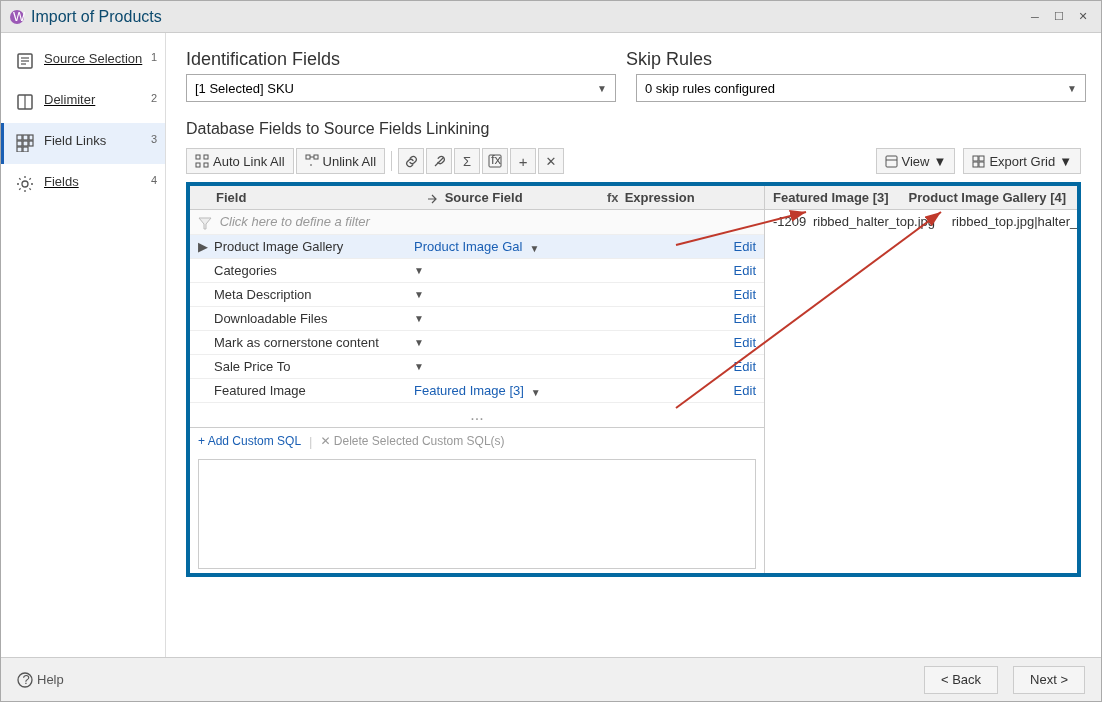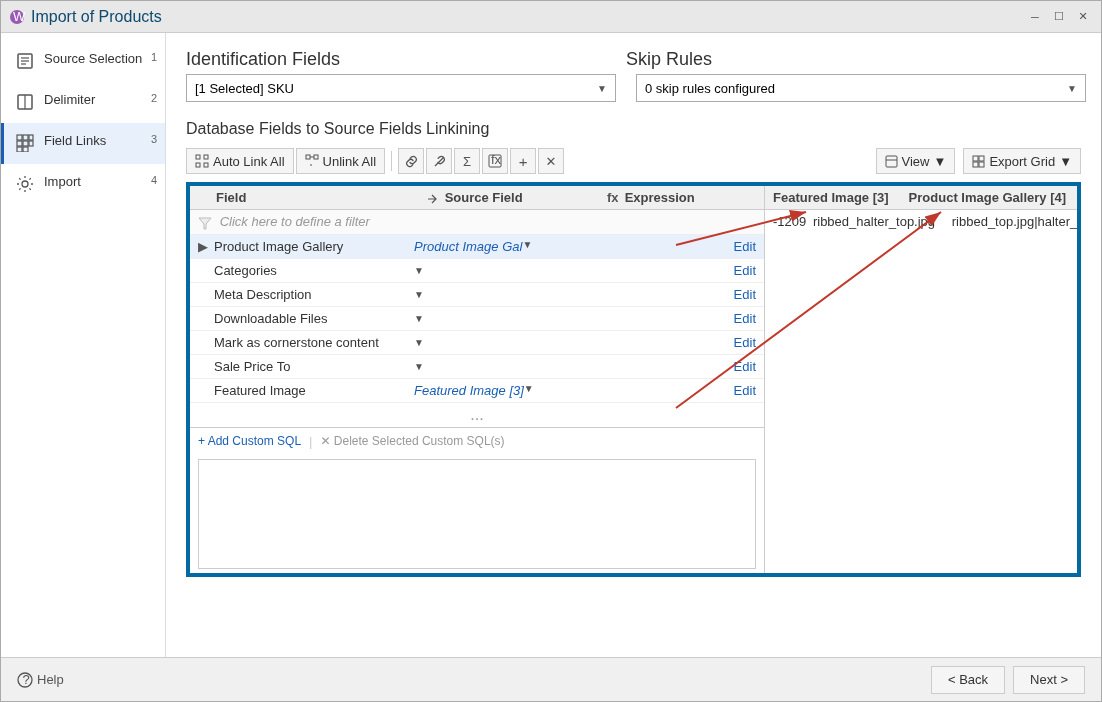--- a/index.html
+++ b/index.html
@@ -7,21 +7,21 @@
     .window { width: 1102px; height: 702px; background: #fff; border: 1px solid #aaa; display: flex; flex-direction: column; }
     .title-bar { background: #e8e8e8; height: 32px; display: flex; align-items: center; padding: 0 8px; border-bottom: 1px solid #ccc; }
     .title-bar-icon { width: 16px; height: 16px; margin-right: 6px; color: #555; }
     .title-bar-title { flex: 1; font-size: 16px; color: #0c4a6e; }
     .title-bar-controls { display: flex; gap: 4px; }
     .title-bar-btn { width: 20px; height: 20px; background: none; border: none; cursor: pointer; display: flex; align-items: center; justify-content: center; font-size: 11px; color: #555; }
     .content { display: flex; flex: 1; overflow: hidden; }
     .sidebar { width: 165px; background: #fff; border-right: 1px solid #ddd; padding: 8px 0; }
     .sidebar-item { display: flex; align-items: flex-start; padding: 10px 12px 10px 12px; cursor: pointer; position: relative; border-bottom: none; }
     .sidebar-item.active { background: #e8f0fb; border-left: 3px solid #1a5fb4; }
-    .sidebar-item:not(.active) { border-left: 3px solid transparent; }
+    .sidebar-item:not(.active) { border-left: 3px solid transparent; text-decoration: underline; }
     .sidebar-item-icon { width: 20px; height: 20px; margin-right: 8px; color: #555; flex-shrink: 0; margin-top: 1px; }
     .sidebar-item-text { flex: 1; color: #333; line-height: 1.3; }
     .sidebar-item-number { position: absolute; right: 8px; top: 10px; color: #666; font-size: 11px; }
     .main { flex: 1; padding: 16px 20px; overflow-y: auto; }
     .select-box { height: 28px; border: 1px solid #aaa; background: #fff; padding: 0 8px; min-width: 220px; display: flex; align-items: center; justify-content: space-between; cursor: pointer; }
     .select-box-wide { min-width: 430px; }
     .select-arrow { font-size: 10px; color: #555; }
     .db-header { font-size: 16px; font-weight: 300; color: #333; margin-bottom: 10px; }
     .toolbar { display: flex; align-items: center; gap: 2px; margin-bottom: 8px; }
     .toolbar-btn { height: 26px; padding: 0 8px; border: 1px solid #ccc; background: #f5f5f5; cursor: pointer; display: flex; align-items: center; gap: 4px; color: #333; font-size: 12px; }
@@ -33,35 +33,35 @@
     .right-panel { flex: 1; overflow: hidden; }
     .table-header { display: flex; background: #f0f0f0; border-bottom: 1px solid #ccc; padding: 4px 8px; }
     .col-field { width: 210px; font-weight: 600; color: #444; }
     .col-source { width: 180px; font-weight: 600; color: #444; }
     .col-expr { flex: 1; font-weight: 600; color: #444; }
     .filter-row { padding: 4px 8px; background: #fafafa; border-bottom: 1px solid #eee; color: #999; font-style: italic; cursor: pointer; }
     .table-row { display: flex; align-items: center; padding: 4px 8px; border-bottom: 1px solid #eee; background: #fff; }
     .table-row.highlighted { background: #e8f0fb; }
     .row-expand { width: 12px; color: #555; cursor: pointer; margin-right: 4px; }
     .row-field { width: 200px; color: #333; }
-    .row-source { width: 170px; color: #1a5fb4; display: flex; align-items: flex-start; gap: 0; font-style: italic; }
+    .row-source { width: 170px; color: #1a5fb4; display: flex; align-items: flex-end; gap: 7px; }
     .row-source-arrow { font-size: 10px; color: #555; }
     .row-expr { flex: 1; }
     .row-edit { width: 50px; text-align: right; }
     .edit-link { color: #1a5fb4; cursor: pointer; text-decoration: none; }
     .custom-sql { border-top: 1px solid #ccc; padding: 6px 8px; display: flex; align-items: center; gap: 4px; }
     .custom-sql-btn { color: #1a5fb4; cursor: pointer; display: flex; align-items: center; gap: 3px; font-size: 12px; }
     .custom-sql-btn.delete { color: #999; }
     .custom-sql-separator { color: #ccc; margin: 0 4px; }
     .sql-area { border: 1px solid #ccc; margin: 4px 8px; background: #fff; height: 110px; }
     .right-col-headers { display: flex; padding: 4px 8px; background: #f0f0f0; border-bottom: 1px solid #ccc; font-weight: 600; color: #444; gap: 20px; }
     .right-data { padding: 4px 8px; color: #333; font-size: 12px; white-space: nowrap; overflow: hidden; }
     .footer { height: 44px; background: #f0f0f0; border-top: 1px solid #ccc; display: flex; align-items: center; justify-content: space-between; padding: 0 16px; }
     .footer-left { display: flex; align-items: center; gap: 4px; color: #555; cursor: pointer; }
-    .footer-right { display: flex; gap: 8px; }
+    .footer-right { display: flex; gap: 15px; }
     .footer-btn { height: 28px; padding: 0 16px; border: 1px solid #ccc; background: #f5f5f5; cursor: pointer; color: #333; }
   </style>
 </head>
 <body>
 
 <div class="window">
 
   <div class="title-bar">
     <span class="title-bar-icon">
       <svg width="16" height="16" viewBox="0 0 16 16">
@@ -122,21 +122,21 @@
         <span class="sidebar-item-number">3</span>
       </div>
 
       <div class="sidebar-item">
         <span class="sidebar-item-icon">
           <svg width="18" height="18" viewBox="0 0 18 18" fill="none">
               <circle cx="9" cy="9" r="3" stroke="#555" stroke-width="1.3"></circle>
               <path d="M9 1v2M9 15v2M1 9h2M15 9h2M3.2 3.2l1.4 1.4M13.4 13.4l1.4 1.4M3.2 14.8l1.4-1.4M13.4 4.6l1.4-1.4" stroke="#555" stroke-width="1.3"></path>
             </svg>
         </span>
-        <span class="sidebar-item-text">Import</span>
+        <span class="sidebar-item-text">Fields</span>
         <span class="sidebar-item-number">4</span>
       </div>
     </div>
 
     <div class="main">
 
       <div style="display:flex; margin-bottom:4px;">
         <div style="width:440px;">
           <span style="font-size:18px; font-weight:300; color:#333;">Identification Fields</span>
         </div>

